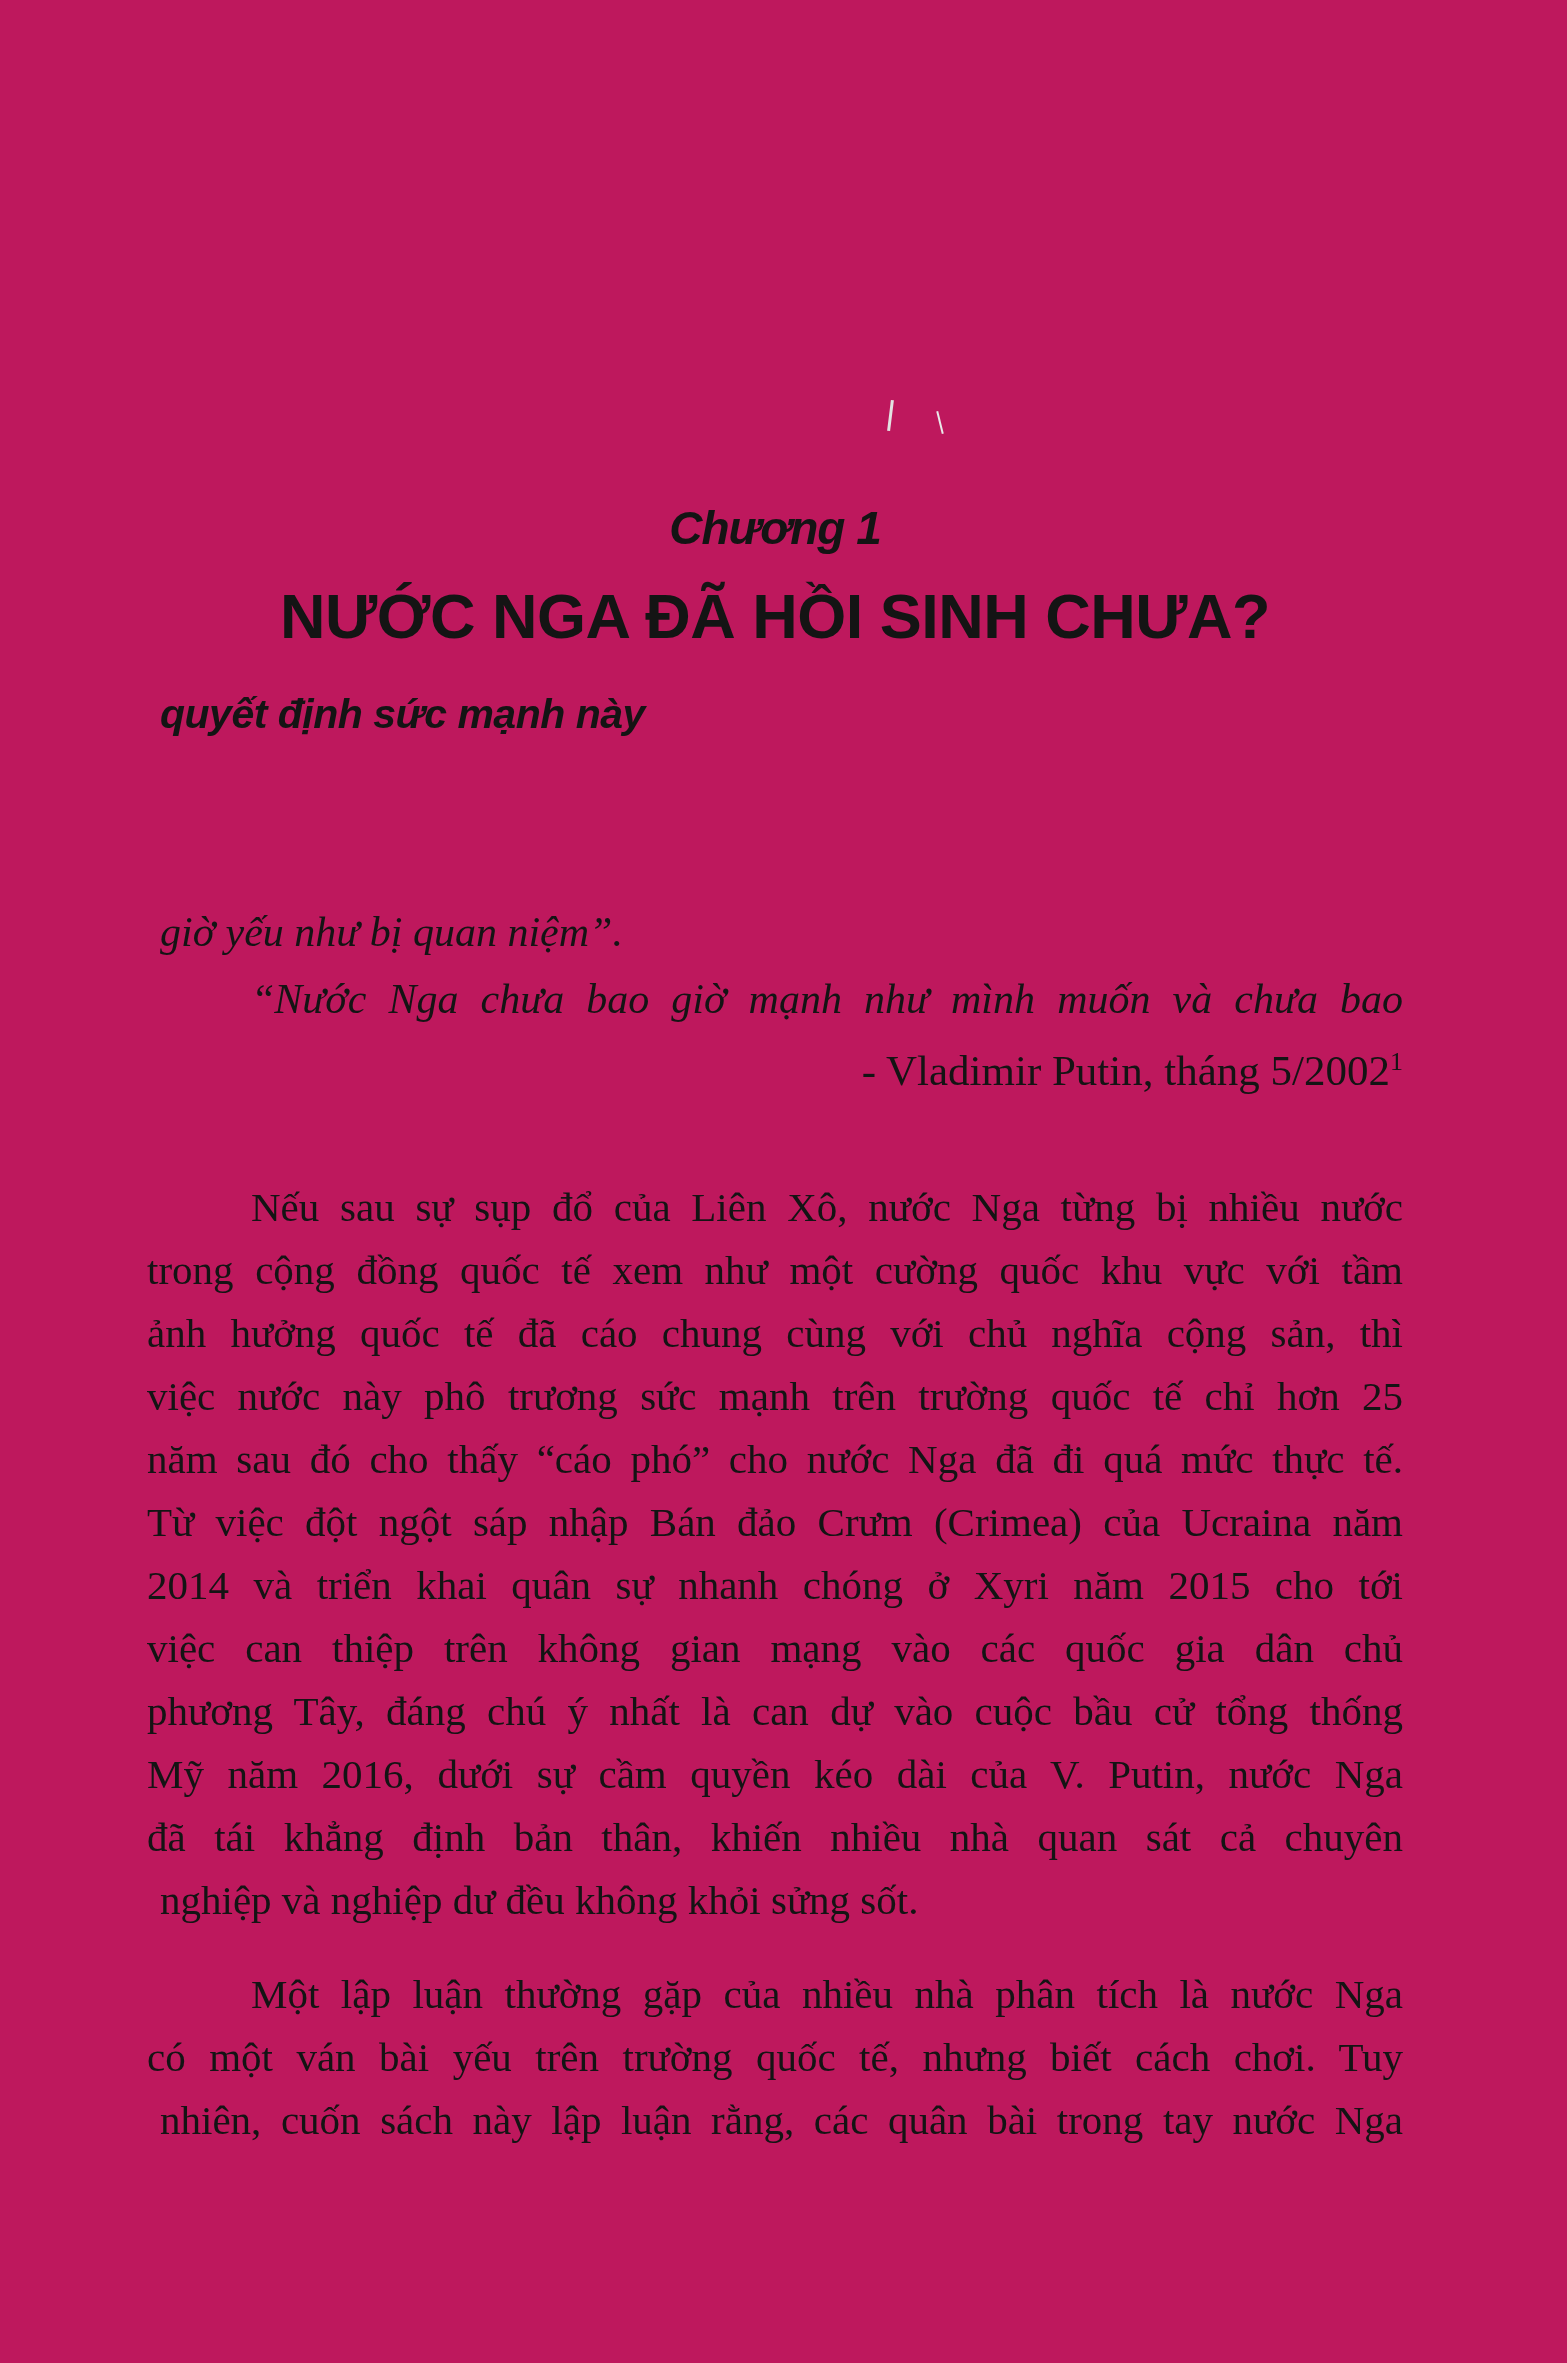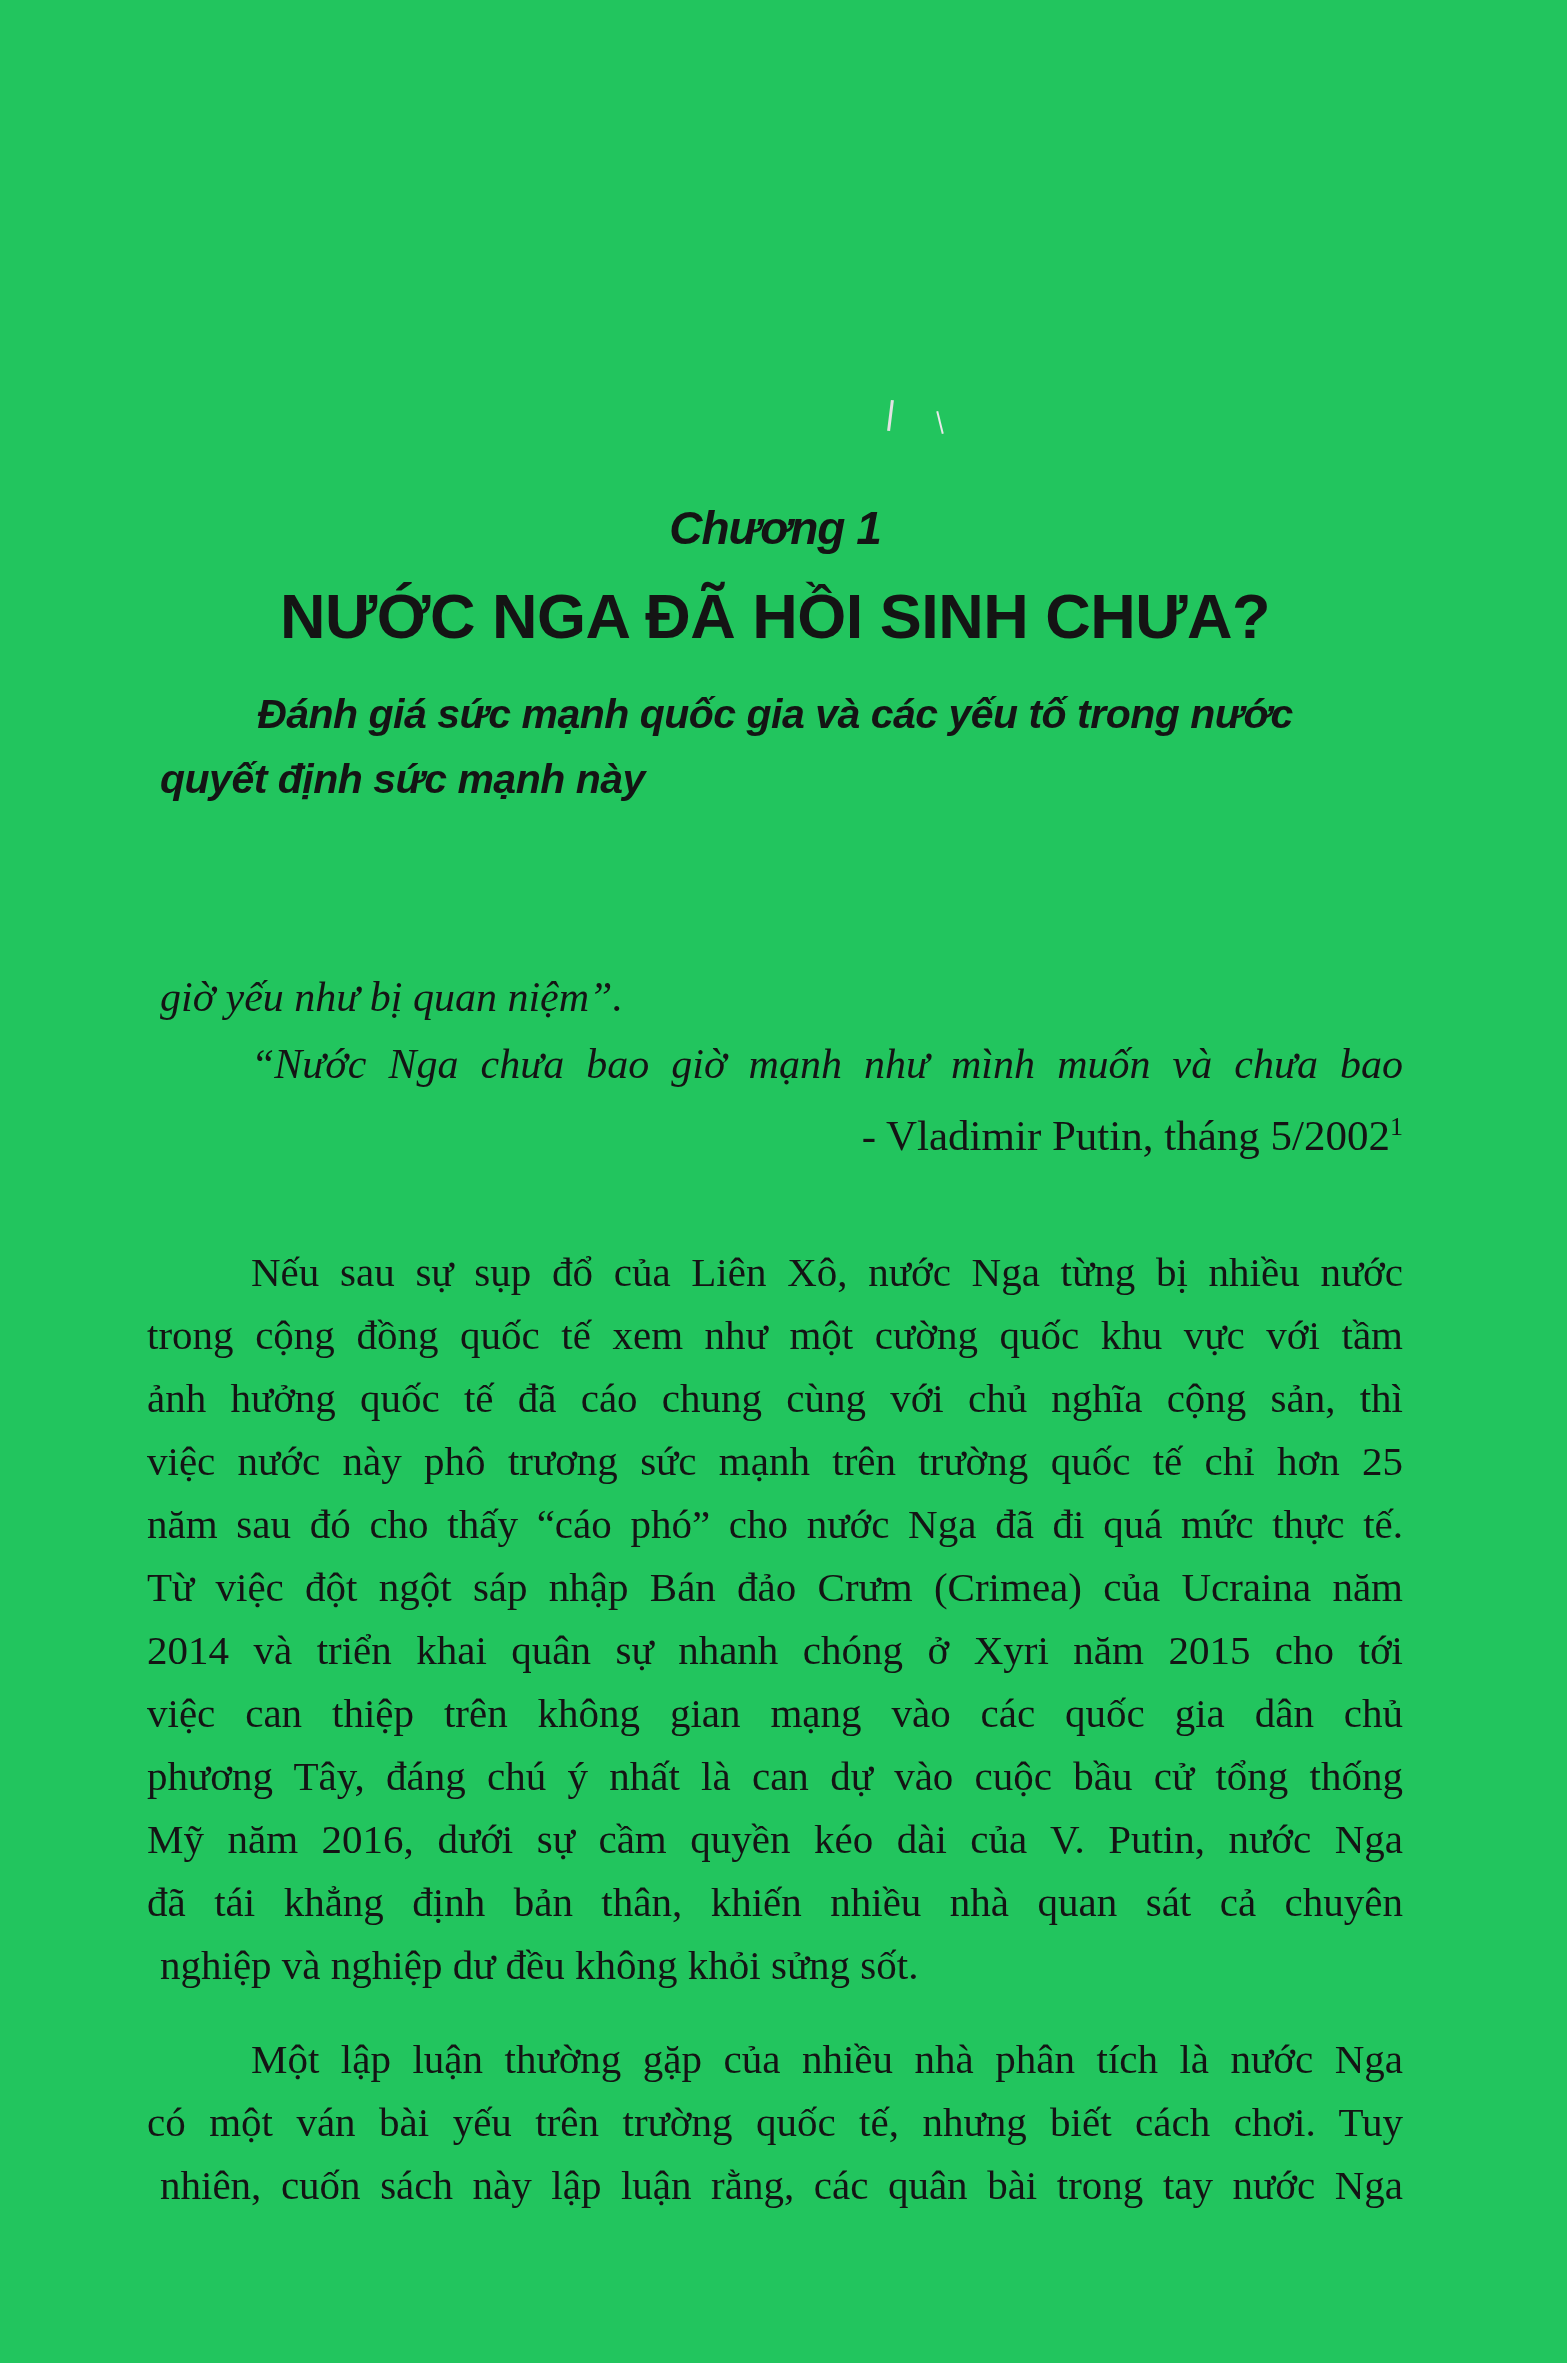--- a/index.html
+++ b/index.html
@@ -1,21 +1,21 @@
 <!DOCTYPE html>
 <html><head>
 <meta charset="utf-8">
 <style>
   html, body { margin: 0; padding: 0; background: #9a9a9a; }
   .page {
     position: relative;
     width: 1568px;
     height: 2363px;
     margin: 0 auto;
-    background: #22c55e;
+    background: #be185d;
     overflow: hidden;
     font-family: "Liberation Serif", "DejaVu Serif", serif;
     color: #141414;
   }
   .content {
     position: absolute;
     left: 147px;
     top: 0;
     width: 1256px;
   }
@@ -100,21 +100,20 @@
 <div class="page">
   <div class="artifact a1"></div>
   <div class="artifact a2"></div>
 
   <div class="content">
     <div class="chapter">Chương 1</div>
 
     <h1 class="title">NƯỚC NGA ĐÃ HỒI SINH CHƯA?</h1>
 
     <div class="subtitle">
-        <div class="line first">Đánh giá sức mạnh quốc gia và các yếu tố trong nước</div>
         <div class="line last">quyết định sức mạnh này</div>
       </div>
 
     <div class="quote" data-indent-first="">
         <div class="line last">giờ yếu như bị quan niệm”.</div>
         <div class="line first">“Nước Nga chưa bao giờ mạnh như mình muốn và chưa bao</div>
       </div>
 
     <div class="attribution">
       <span>- Vladimir Putin, tháng 5/2002</span><sup>1</sup>

